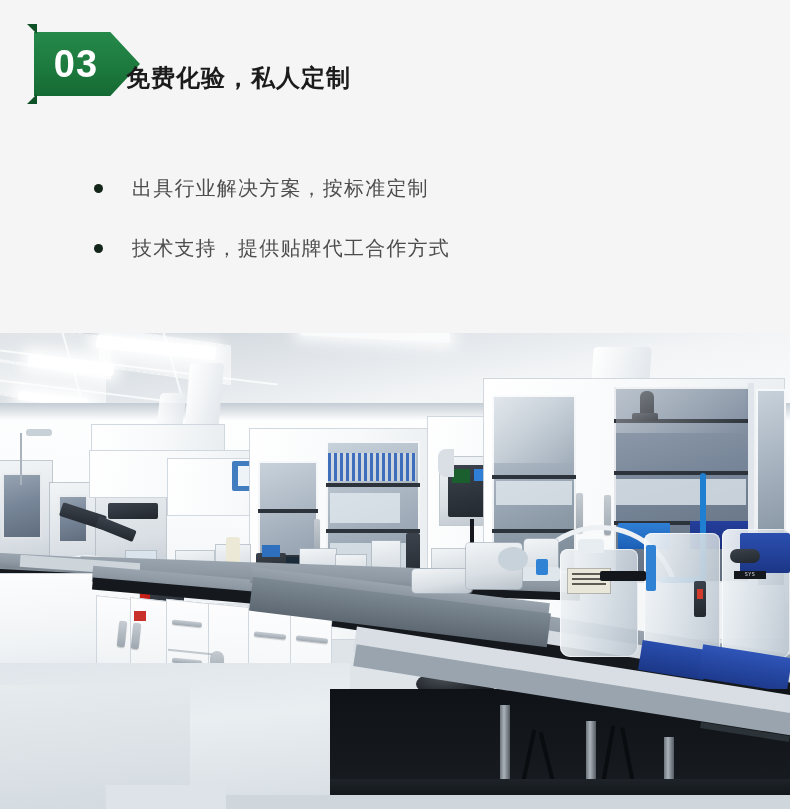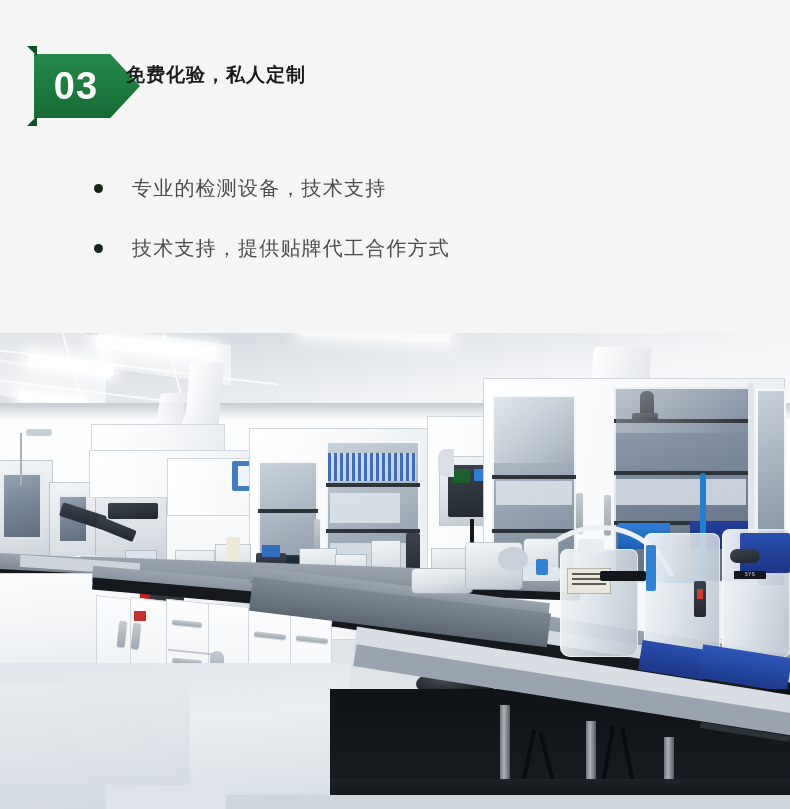--- a/index.html
+++ b/index.html
@@ -24,21 +24,21 @@
     left: 0; top: 0;
     width: 790px;
     height: 333px;
     background: #f5f5f5;
   }
 
   
   .badge-wrap {
     position: absolute;
     left: 27px;
-    top: 46px;
+    top: 24px;
     width: 113px;
     height: 80px;
   }
   .badge-body {
     position: absolute;
     left: 7px; top: 8px;
     width: 106px;
     height: 64px;
     background: linear-gradient(180deg, #25894a 0%, #1d7a3e 55%, #156a33 100%);
     -webkit-clip-path: polygon(0 0, 72% 0, 100% 50%, 72% 100%, 0 100%);
@@ -69,21 +69,21 @@
     color: #ffffff;
     font-size: 38px;
     font-weight: bold;
     letter-spacing: 1px;
   }
 
   .section-title {
     position: absolute;
     left: 126px;
     top: 62px;
-    font-size: 19px;
+    font-size: 24px;
     font-weight: bold;
     color: #1b1b1b;
     letter-spacing: 1px;
     white-space: nowrap;
   }
 
   .bullet-list {
     position: absolute;
     left: 92px;
     top: 158px;
@@ -293,21 +293,21 @@
       <div class="badge-tail-top"></div>
       <div class="badge-tail-bot"></div>
       <div class="badge-num">03</div>
     </div>
 
     <div class="section-title">免费化验，私人定制</div>
 
     <div class="bullet-list">
       <div class="bullet-item">
         <span class="bullet-dot"></span>
-        <span class="bullet-text">专业的检测设备，技术支持</span>
+        <span class="bullet-text">出具行业解决方案，按标准定制</span>
       </div>
       <div class="bullet-item">
         <span class="bullet-dot"></span>
         <span class="bullet-text">技术支持，提供贴牌代工合作方式</span>
       </div>
     </div>
   </div>
 
   <div class="photo">
 

